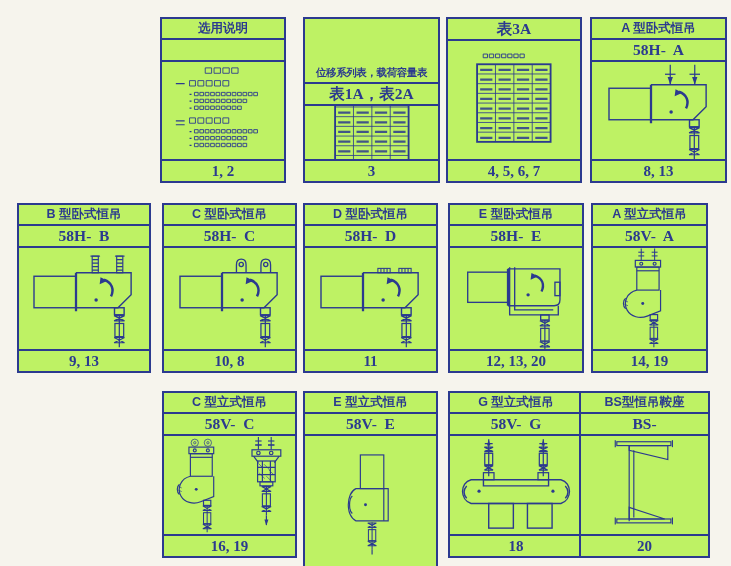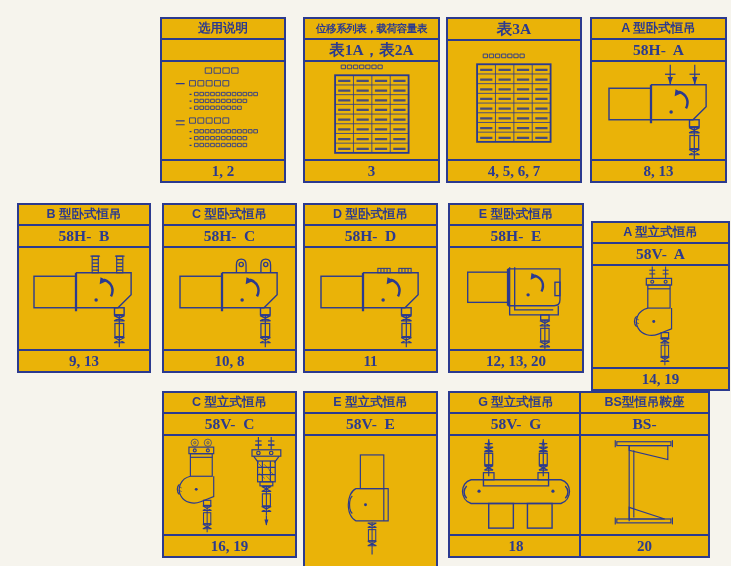--- a/index.html
+++ b/index.html
@@ -1,19 +1,19 @@
 <!DOCTYPE html>
 <html><head>
 <meta charset="utf-8">
 <style>
   html,body{margin:0;padding:0;}
   #page{position:relative;width:731px;height:566px;background:#f6f4ed;font-family:"Liberation Sans",sans-serif;overflow:hidden;}
-  .cell{position:absolute;box-sizing:border-box;border:2px solid #2b3a8f;background:#eab308;display:flex;flex-direction:column;color:#2b3a8f;}
+  .cell{position:absolute;box-sizing:border-box;border:2px solid #2b3a8f;background:#bef264;display:flex;flex-direction:column;color:#2b3a8f;}
   .title{height:19px;line-height:19px;border-bottom:2px solid #2b3a8f;text-align:center;font-weight:bold;font-size:12.5px;white-space:nowrap;overflow:hidden;}
-  .title--sm{font-size:10.5px;letter-spacing:-0.4px;}
+  .title--sm{font-size:10.5px;letter-spacing:-0.4px;margin-top:44px;}
   .subtitle{height:20px;line-height:20px;border-bottom:2px solid #2b3a8f;text-align:center;font-family:"Liberation Serif",serif;font-weight:bold;font-size:15.5px;white-space:pre;overflow:hidden;}
   .art{flex:1;display:flex;align-items:center;justify-content:center;gap:8px;overflow:hidden;}
   .pages{height:20px;line-height:20px;border-top:2px solid #2b3a8f;text-align:center;font-family:"Liberation Serif",serif;font-weight:bold;font-size:15px;white-space:pre;overflow:hidden;}
   svg.dwg{display:block;}
 </style>
 </head>
 <body>
 
 <svg width="0" height="0" style="position:absolute" aria-hidden="true">
 <defs>
@@ -204,21 +204,21 @@
         <path d="M58 24 V81 H116 V70"></path>
         <path d="M64 24 V75 H110"></path>
         <rect x="112" y="42" width="6" height="16"></rect>
         <rect x="95" y="81" width="10" height="6"></rect>
         <use href="#tb" xlink:href="#tb" transform="translate(100,87)"></use>
       </svg>
     </div>
     <div class="pages">12, 13, 20</div>
   </section>
 
-  <section class="cell" style="left:591px;top:221px;width:139px;height:170px">
+  <section class="cell" style="left:591px;top:203px;width:117px;height:170px">
     <div class="title">A 型立式恒吊</div>
     <div class="subtitle">58V-  A</div>
     <div class="art">
       <svg class="dwg" viewBox="0 0 90 140" style="height:104px" stroke="#2b3a8f" fill="none">
         <use href="#v-side" xlink:href="#v-side"></use>
         <use href="#bolt" xlink:href="#bolt" transform="translate(34,18)"></use>
         <use href="#bolt" xlink:href="#bolt" transform="translate(52,18)"></use>
       </svg>
     </div>
     <div class="pages">14, 19</div>

